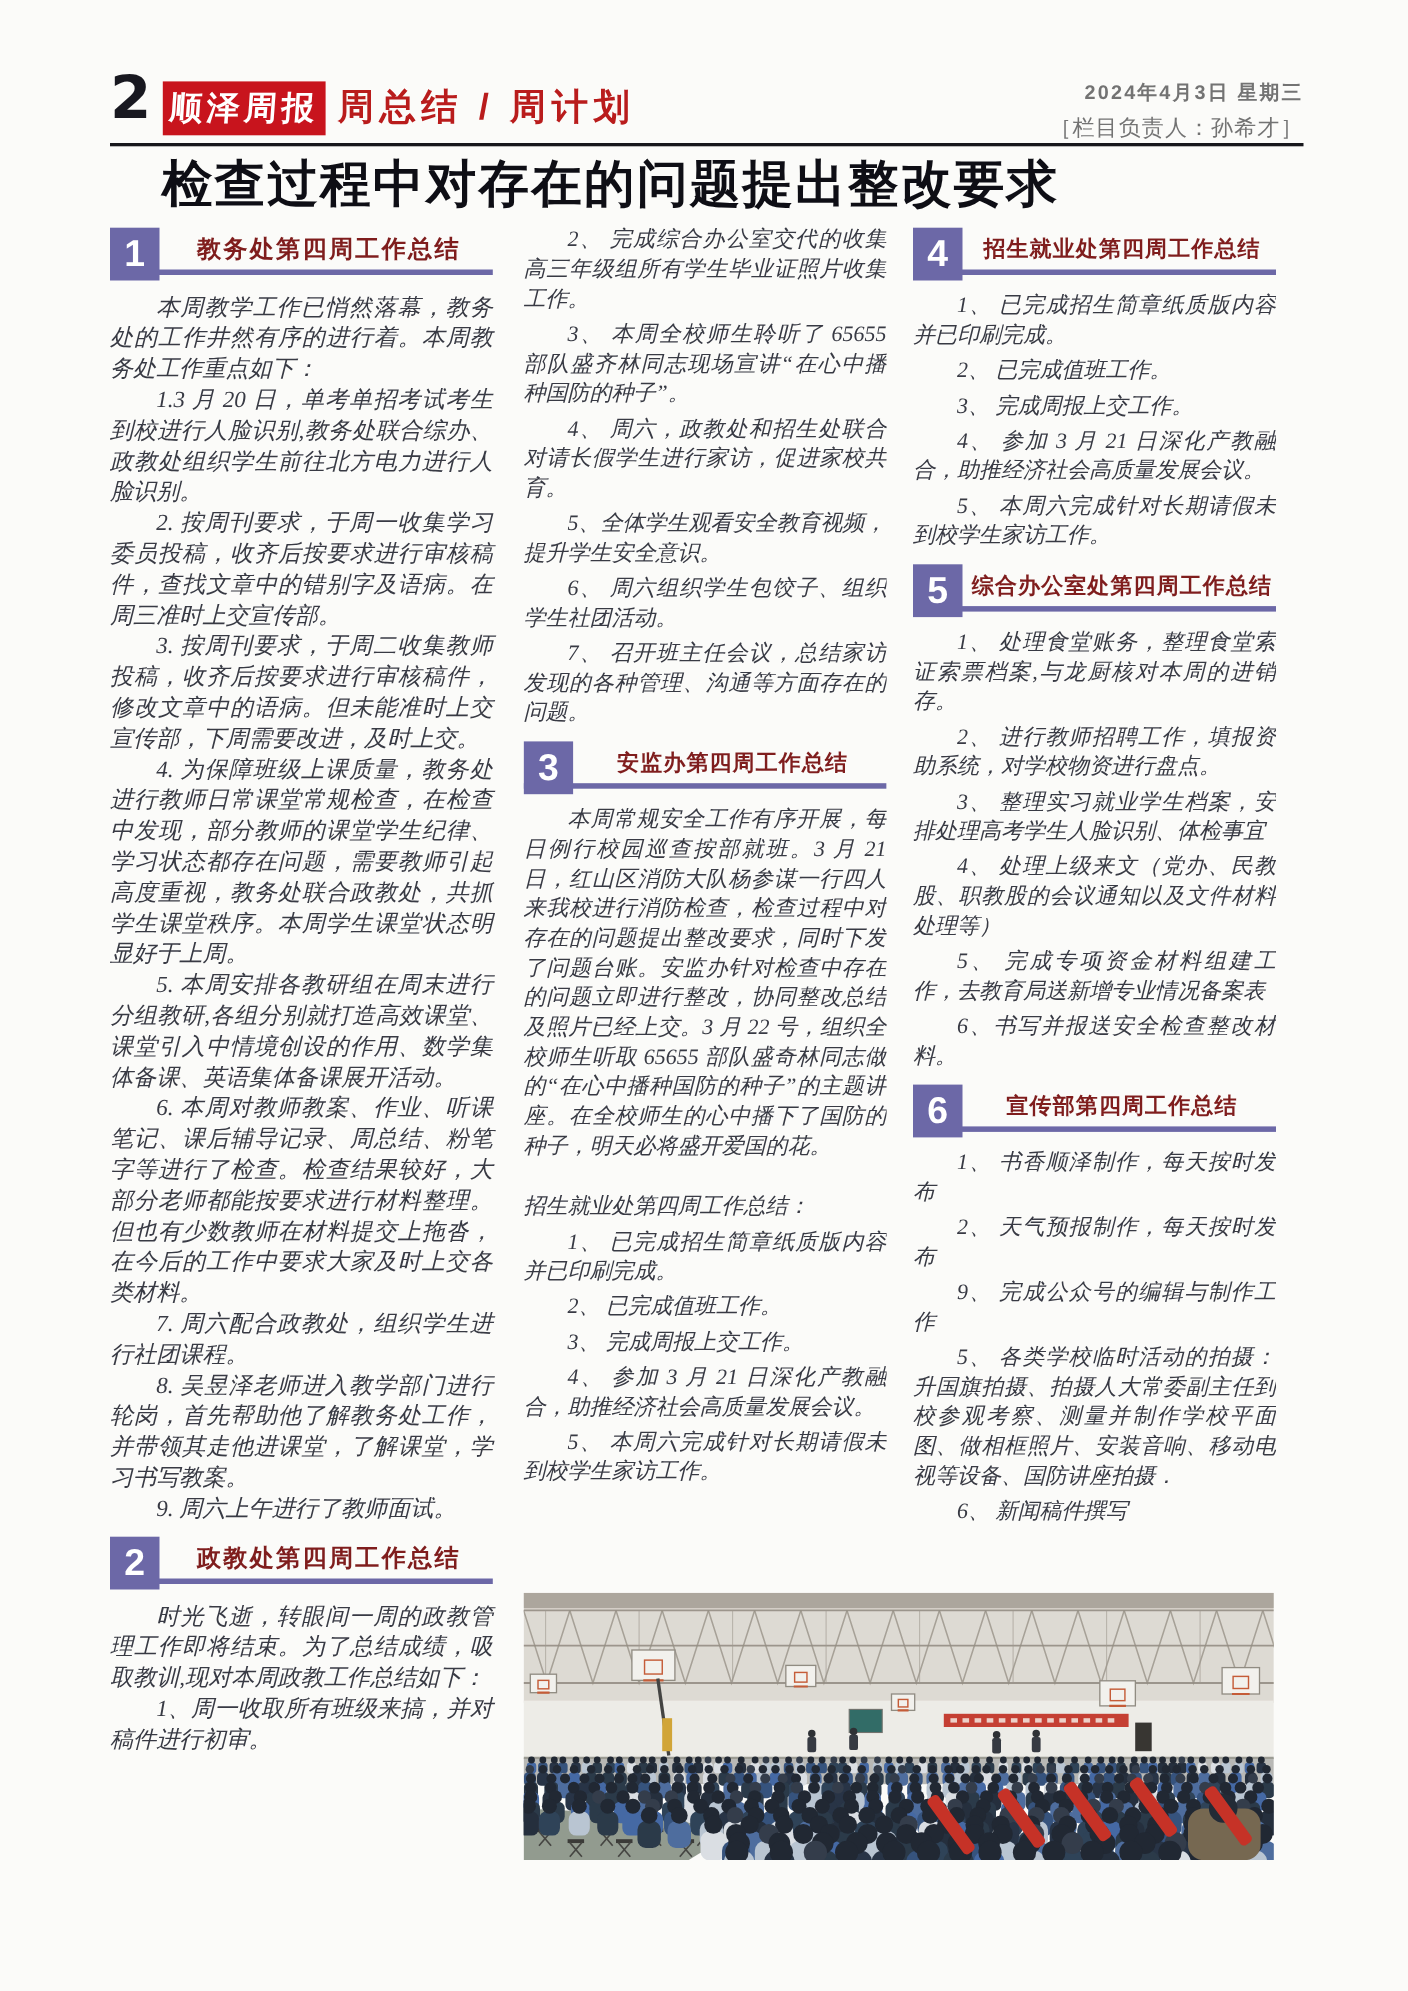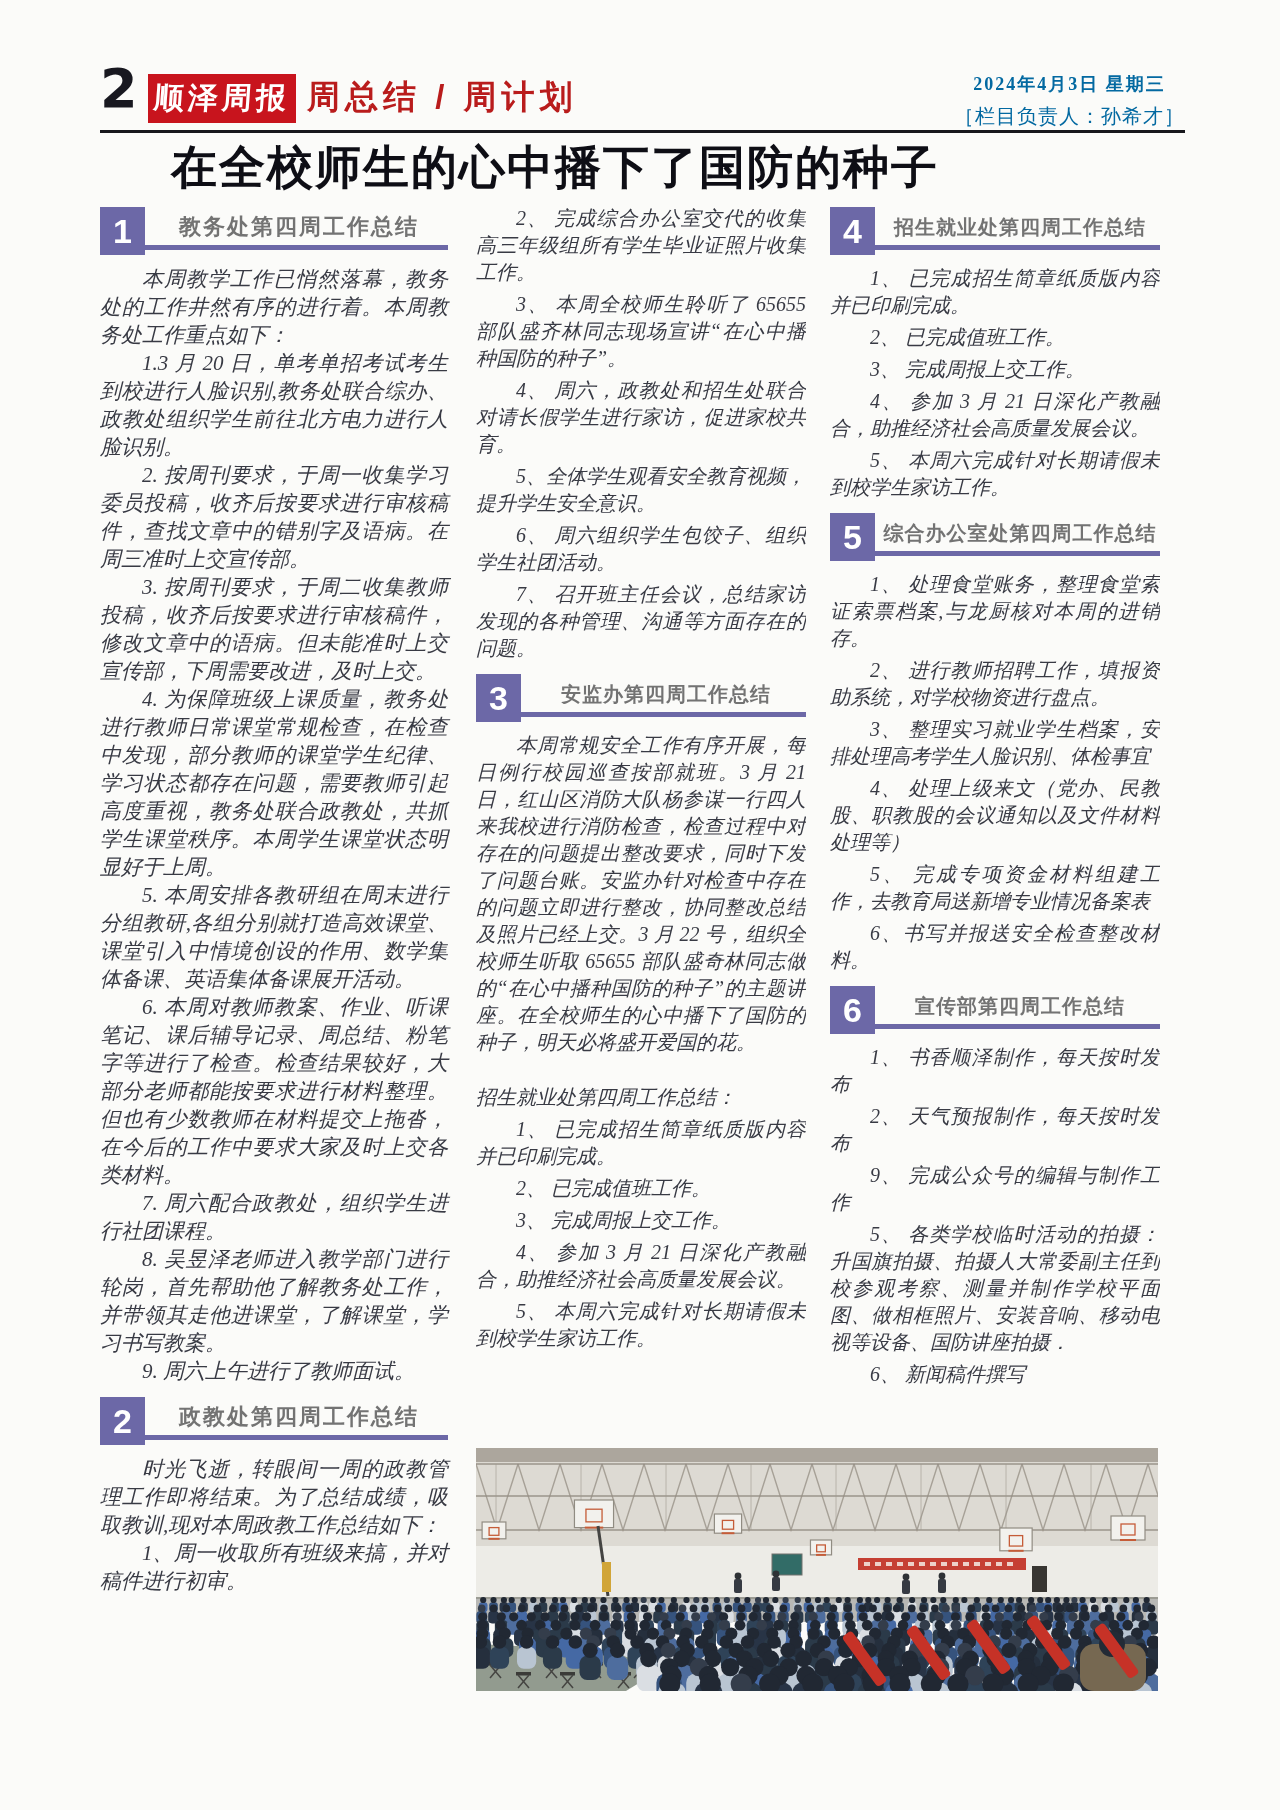--- a/index.html
+++ b/index.html
@@ -9,21 +9,21 @@
     background:#fbfbf9;color:var(--ink);
     font-family:"Liberation Serif","DejaVu Serif",serif;
   }
   .abs{position:absolute;}
   
   #pageno{left:100px;top:62px;font-family:"DejaVu Sans",sans-serif;font-weight:700;font-size:54px;color:#181820;letter-spacing:-2px;line-height:1;}
   #logo{left:148px;top:74px;width:148px;height:49px;background:var(--logo-red);
     display:flex;align-items:center;justify-content:center;}
   #logo span{color:#fff;font-family:"DejaVu Serif","Liberation Serif",serif;font-weight:700;font-size:30px;letter-spacing:4px;transform:skewX(-4deg);}
   #masthead-label{left:307px;top:80px;font-family:"Liberation Sans","DejaVu Sans",sans-serif;font-weight:800;font-size:33px;letter-spacing:5px;color:#b91c1c;line-height:1;}
-  #dateblock{right:95px;top:72px;text-align:center;font-family:Liberation Serif, serif;color:#0369a1;}
+  #dateblock{right:95px;top:72px;text-align:right;font-family:Liberation Sans, sans-serif;color:#737373;}
   #dateblock .dateline{font-weight:700;font-size:18px;letter-spacing:2px;}
   #dateblock .editorline{margin-top:7px;font-weight:500;font-size:20px;letter-spacing:1px;}
   #toprule{left:100px;top:130px;width:1085px;height:3px;background:#17171c;}
   
   #headline{left:110px;top:141px;width:890px;text-align:center;
     font-family:"Liberation Sans","DejaVu Sans",sans-serif;font-weight:900;font-size:46px;
     letter-spacing:2px;color:#0e0e15;line-height:1.15;}
   
   .col{position:absolute;top:205px;text-align:justify;}
   #col1{left:100px;width:348px;font-size:21px;line-height:28px;}
@@ -33,41 +33,41 @@
   .para.noind{text-indent:0;margin-top:28px;}
   #col2 .para,#col3 .para{margin-bottom:5px;}
   .sec{position:relative;height:48px;margin:12px 0 10px;}
   .col .sec:first-child{margin-top:2px;}
   .badge{position:absolute;left:0;top:0;width:45px;height:48px;background:var(--accent);
     color:#fff;display:flex;align-items:center;justify-content:center;
     font-family:"Liberation Sans","DejaVu Sans",sans-serif;font-weight:700;font-size:34px;}
   .rule{position:absolute;left:0;right:0;bottom:5px;height:5px;background:var(--accent);}
   .sectitle{position:absolute;left:50px;right:0;top:0;height:40px;display:flex;align-items:center;justify-content:center;
     font-family:"Liberation Sans","DejaVu Sans",sans-serif;font-weight:800;font-size:22px;
-    letter-spacing:2px;color:#737373;text-indent:0;white-space:nowrap;}
+    letter-spacing:2px;color:#7f1d1d;text-indent:0;white-space:nowrap;}
   #col2 .sectitle,#col3 .sectitle{font-size:20px;letter-spacing:1px;}
   
   #photo{left:476px;top:1448px;width:682px;height:243px;}
   #photo svg{display:block;}
 </style>
 </head>
 <body>
 
 <div class="abs" id="pageno">2</div>
 <div class="abs" id="logo">
   <span>顺泽周报</span>
 </div>
 <div class="abs" id="masthead-label">周总结 / 周计划</div>
 <div class="abs" id="dateblock">
   <div class="dateline">2024年4月3日 星期三</div>
   <div class="editorline">［栏目负责人：孙希才］</div>
 </div>
 <div class="abs" id="toprule"></div>
 
-<div class="abs" id="headline">在全校师生的心中播下了国防的种子</div>
+<div class="abs" id="headline">检查过程中对存在的问题提出整改要求</div>
 
 <div class="col" id="col1">
     <div class="sec">
       <span class="rule"></span>
       <span class="badge">1</span>
       <span class="sectitle">教务处第四周工作总结</span>
     </div>
     <p class="para">本周教学工作已悄然落幕，教务处的工作井然有序的进行着。本周教务处工作重点如下：</p>
     <p class="para">1.3 月 20 日，单考单招考试考生到校进行人脸识别,教务处联合综办、政教处组织学生前往北方电力进行人脸识别。</p>
     <p class="para">2. 按周刊要求，于周一收集学习委员投稿，收齐后按要求进行审核稿件，查找文章中的错别字及语病。在周三准时上交宣传部。</p>

